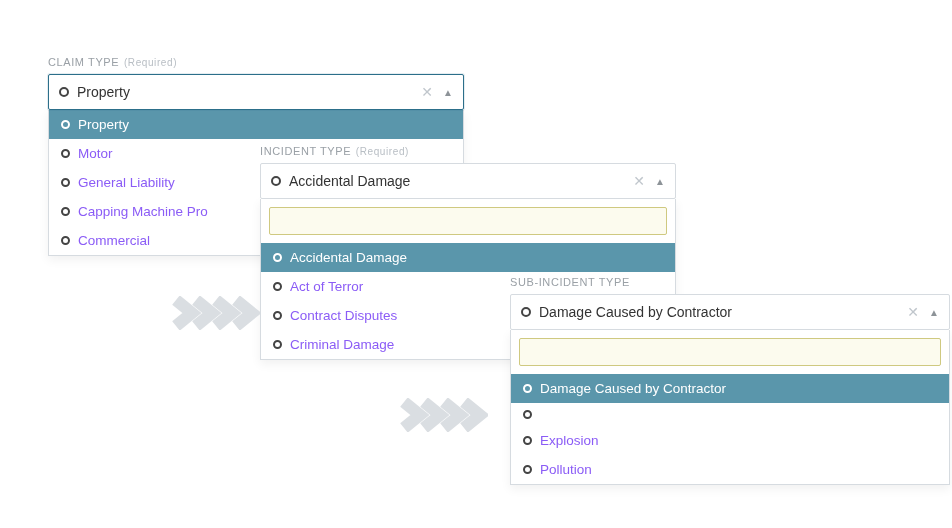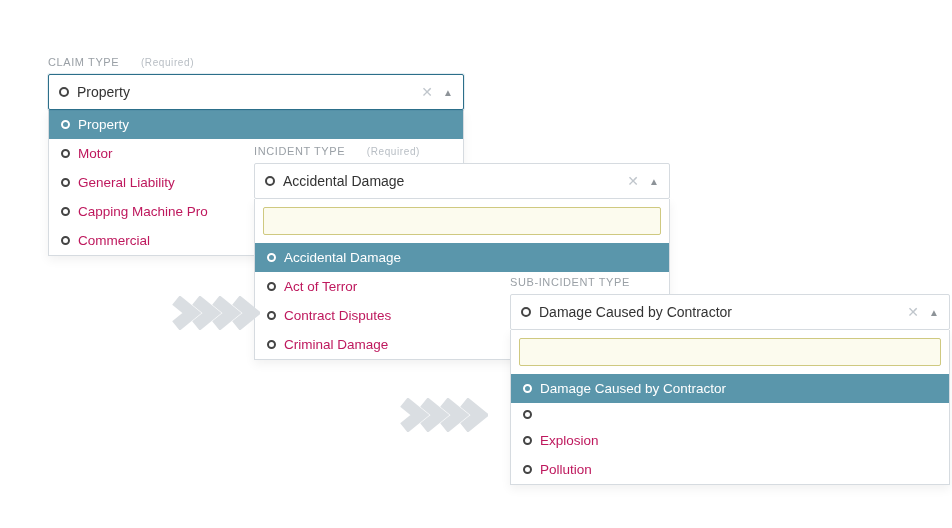--- a/index.html
+++ b/index.html
@@ -16,21 +16,21 @@
   .panel { position: absolute; }
   .field-label {
     font-size: 11px;
     letter-spacing: 0.6px;
     color: #9aa0a6;
     margin-bottom: 6px;
   }
   .field-label .req {
     font-size: 10px;
     color: #b8bec4;
-    margin-left: 18px;
+    margin-left: 1px;
   }
   .combo {
     height: 36px;
     border: 1px solid #d6dbe0;
     border-radius: 2px;
     background: #fff;
     display: flex;
     align-items: center;
     padding: 0 10px;
     color: #333;
@@ -77,38 +77,38 @@
     border-radius: 2px;
     padding: 0 6px;
     font-size: 13px;
     outline: none;
   }
   .opt {
     display: flex;
     align-items: center;
     padding: 7px 12px;
     font-size: 13.5px;
-    color: #be185d;
+    color: #8b5cf6;
     cursor: pointer;
   }
   .opt .bullet { width: 9px; height: 9px; border-width: 2px; }
   .opt.sel {
     background: #5a96ab;
     color: #fff;
   }
   .opt.sel .bullet { border-color: #fff; }
   .chevrons {
     position: absolute;
     display: flex;
   }
   .chevrons svg polyline { fill: none; stroke: #dadee2; stroke-width: 12; }
 
   
   .p1 { left: 48px;  top: 56px;  width: 416px; }
-  .p2 { left: 254px; top: 145px; width: 416px; }
+  .p2 { left: 260px; top: 145px; width: 416px; }
   .p3 { left: 510px; top: 276px; width: 440px; }
   .p1 .combo-wrap, .p2 .combo-wrap, .p3 .combo-wrap { position: relative; }
   .chev1 { left: 170px; top: 296px; }
   .chev2 { left: 398px; top: 398px; }
 </style>
 </head>
 <body>
 
 <div class="panel p1">
   <div class="field-label">

